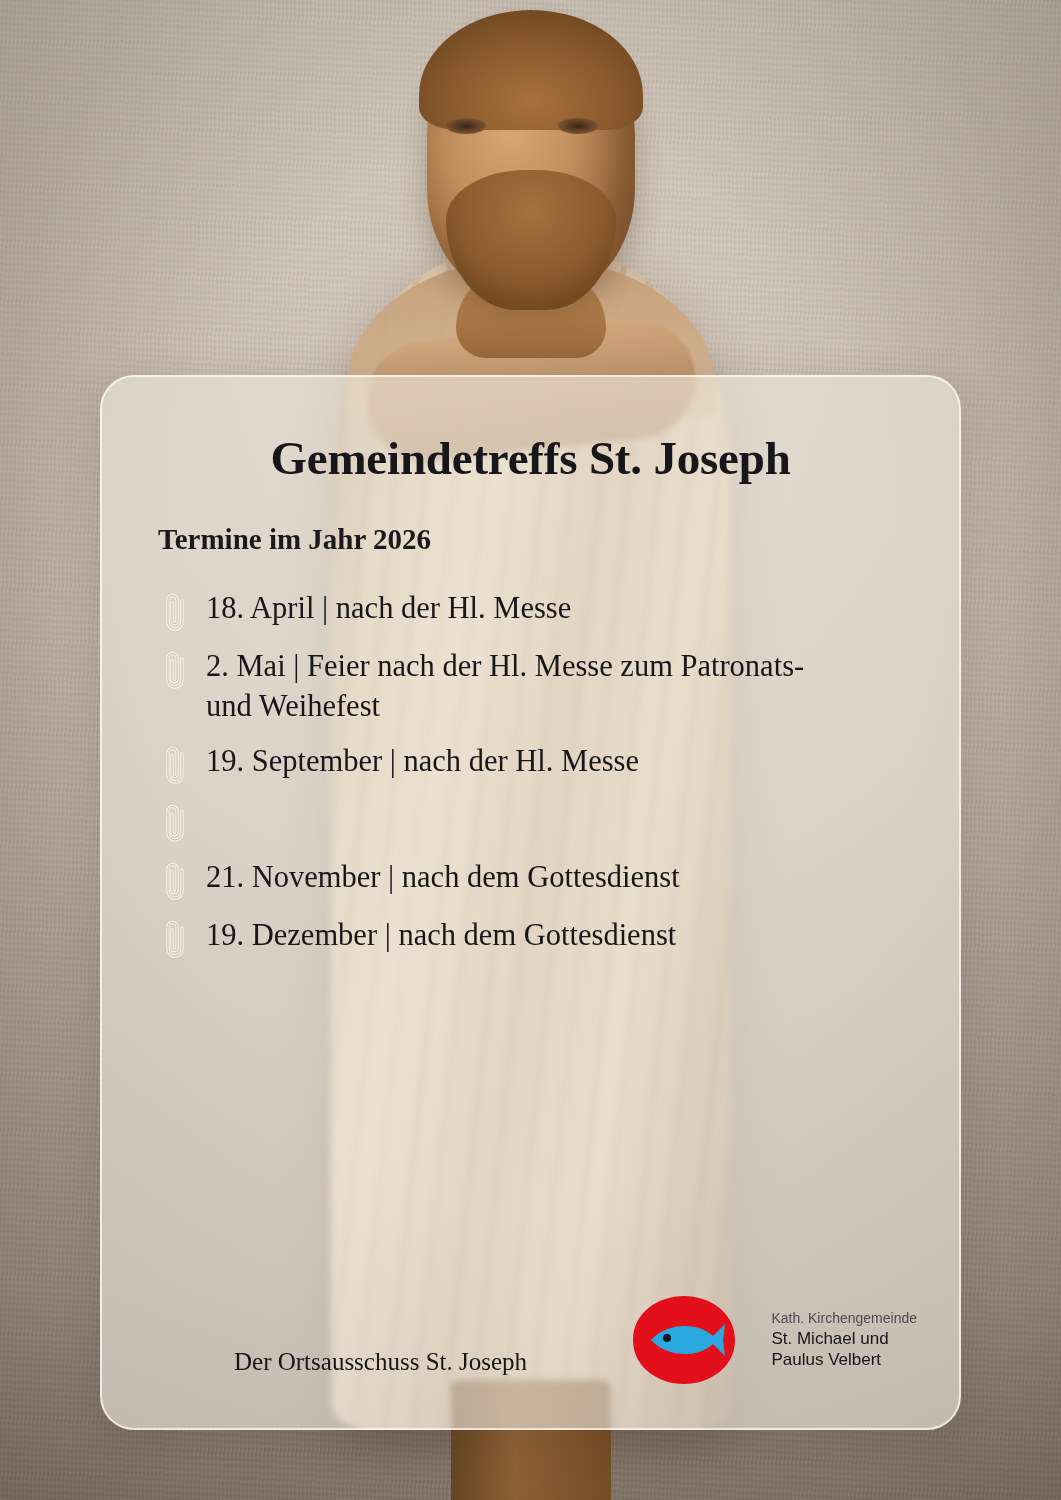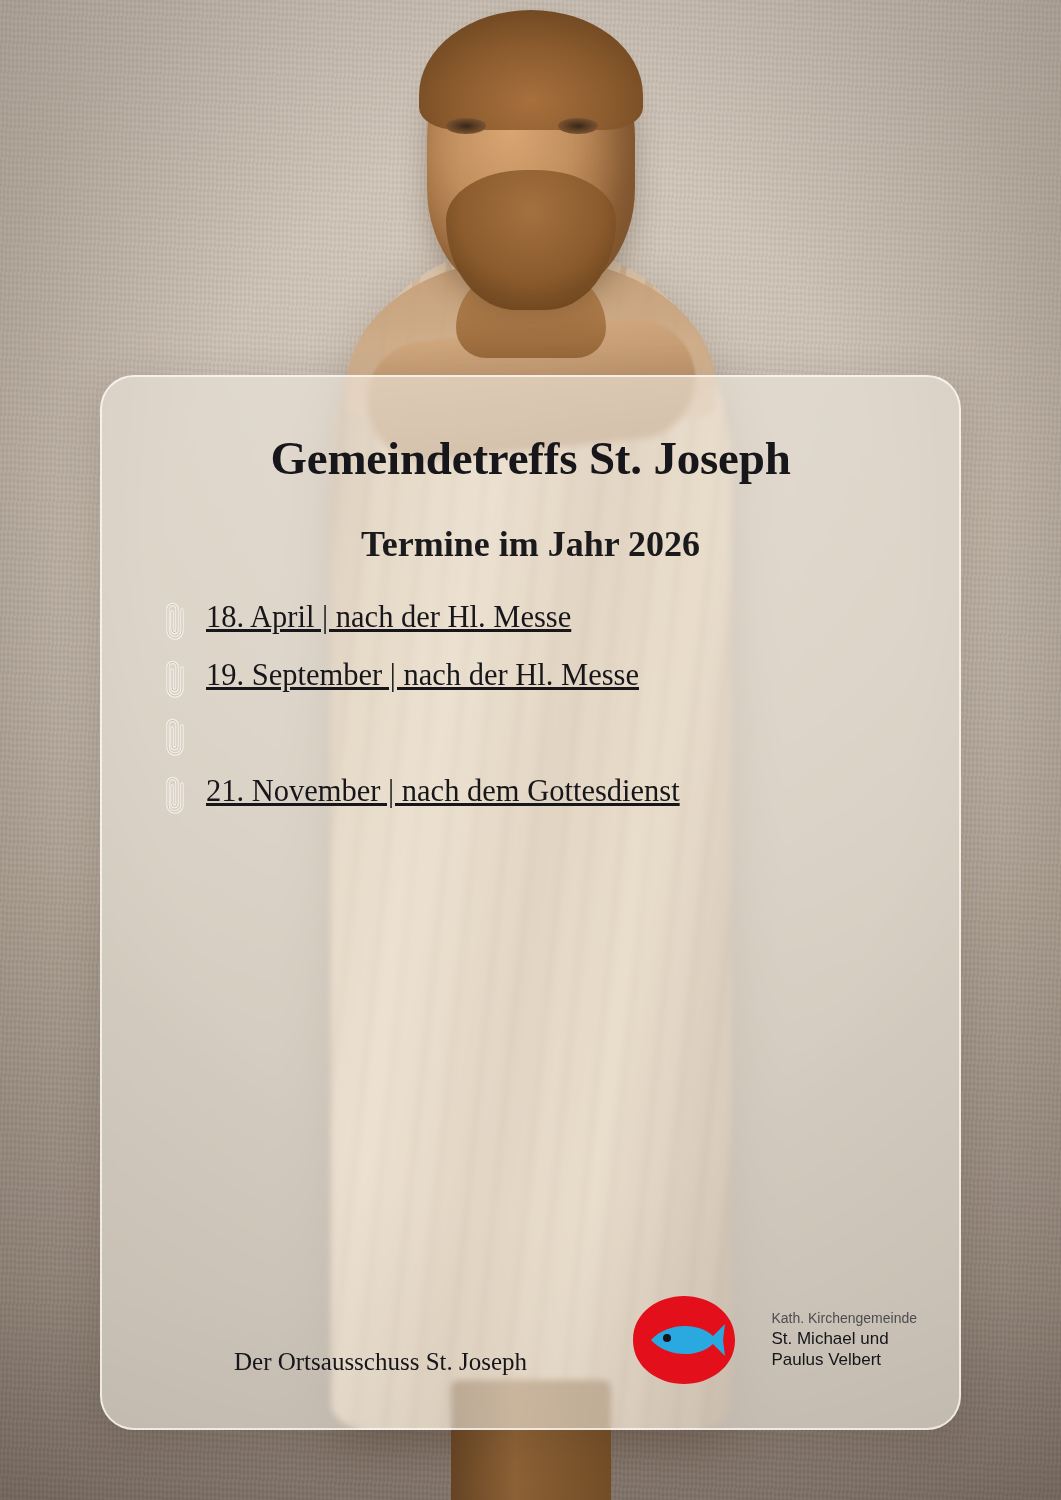--- a/index.html
+++ b/index.html
@@ -188,22 +188,22 @@
     margin: 8px 0 0 0;
     text-align: center;
     font-size: 47px;
     font-weight: bold;
     color: #17161a;
     letter-spacing: -0.2px;
     line-height: 1.1;
   }
   .subtitle {
     margin: 38px 0 0 0;
-    text-align: center;
-    font-size: 36px;
+    text-align: left;
+    font-size: 29px;
     font-weight: bold;
     color: #1a1a1c;
   }
 
   .events {
     margin: 32px 0 0 0;
     padding: 0;
     list-style: none;
   }
   .event {
@@ -216,21 +216,20 @@
     flex: 0 0 auto;
     width: 34px;
     height: 40px;
     margin-top: 4px;
   }
   .event-text {
     font-size: 30.5px;
     line-height: 1.33;
     color: #17161a;
     max-width: 620px;
-    text-decoration: underline;
   }
 
   .footer {
     position: absolute;
     left: 132px;
     bottom: 52px;
     font-size: 25px;
     color: #17161a;
     text-align: center;
   }
@@ -297,20 +296,29 @@
       <li class="event">
         <span class="clip">
           <svg viewBox="0 0 34 40" width="34" height="40" aria-hidden="true">
             <path d="M24 9 L24 30 a7 7 0 0 1 -14 0 L10 8 a4.5 4.5 0 0 1 9 0 L19 29 a2.5 2.5 0 0 1 -5 0 L14 11" fill="none" stroke="#f4f0e8" stroke-width="3.4" stroke-linecap="round"></path>
             <path d="M24 9 L24 30 a7 7 0 0 1 -14 0 L10 8 a4.5 4.5 0 0 1 9 0 L19 29 a2.5 2.5 0 0 1 -5 0 L14 11" fill="none" stroke="rgba(120,100,80,0.35)" stroke-width="1" stroke-linecap="round"></path>
           </svg>
         </span>
         <span class="event-text">18. April | nach der Hl. Messe</span>
       </li>
 
+      <li class="event">
+        <span class="clip">
+          <svg viewBox="0 0 34 40" width="34" height="40" aria-hidden="true">
+            <path d="M24 9 L24 30 a7 7 0 0 1 -14 0 L10 8 a4.5 4.5 0 0 1 9 0 L19 29 a2.5 2.5 0 0 1 -5 0 L14 11" fill="none" stroke="#f4f0e8" stroke-width="3.4" stroke-linecap="round"></path>
+            <path d="M24 9 L24 30 a7 7 0 0 1 -14 0 L10 8 a4.5 4.5 0 0 1 9 0 L19 29 a2.5 2.5 0 0 1 -5 0 L14 11" fill="none" stroke="rgba(120,100,80,0.35)" stroke-width="1" stroke-linecap="round"></path>
+          </svg>
+        </span>
+        <span class="event-text">2. Mai | Feier nach der Hl. Messe zum Patronats- und Weihefest</span>
+      </li>
 
 
       <li class="event">
         <span class="clip">
           <svg viewBox="0 0 34 40" width="34" height="40" aria-hidden="true">
             <path d="M24 9 L24 30 a7 7 0 0 1 -14 0 L10 8 a4.5 4.5 0 0 1 9 0 L19 29 a2.5 2.5 0 0 1 -5 0 L14 11" fill="none" stroke="#f4f0e8" stroke-width="3.4" stroke-linecap="round"></path>
             <path d="M24 9 L24 30 a7 7 0 0 1 -14 0 L10 8 a4.5 4.5 0 0 1 9 0 L19 29 a2.5 2.5 0 0 1 -5 0 L14 11" fill="none" stroke="rgba(120,100,80,0.35)" stroke-width="1" stroke-linecap="round"></path>
           </svg>
         </span>
         <span class="event-text">19. September | nach der Hl. Messe</span>
@@ -328,20 +336,29 @@
       <li class="event">
         <span class="clip">
           <svg viewBox="0 0 34 40" width="34" height="40" aria-hidden="true">
             <path d="M24 9 L24 30 a7 7 0 0 1 -14 0 L10 8 a4.5 4.5 0 0 1 9 0 L19 29 a2.5 2.5 0 0 1 -5 0 L14 11" fill="none" stroke="#f4f0e8" stroke-width="3.4" stroke-linecap="round"></path>
             <path d="M24 9 L24 30 a7 7 0 0 1 -14 0 L10 8 a4.5 4.5 0 0 1 9 0 L19 29 a2.5 2.5 0 0 1 -5 0 L14 11" fill="none" stroke="rgba(120,100,80,0.35)" stroke-width="1" stroke-linecap="round"></path>
           </svg>
         </span>
         <span class="event-text">21. November | nach dem Gottesdienst</span>
       </li>
 
+      <li class="event">
+        <span class="clip">
+          <svg viewBox="0 0 34 40" width="34" height="40" aria-hidden="true">
+            <path d="M24 9 L24 30 a7 7 0 0 1 -14 0 L10 8 a4.5 4.5 0 0 1 9 0 L19 29 a2.5 2.5 0 0 1 -5 0 L14 11" fill="none" stroke="#f4f0e8" stroke-width="3.4" stroke-linecap="round"></path>
+            <path d="M24 9 L24 30 a7 7 0 0 1 -14 0 L10 8 a4.5 4.5 0 0 1 9 0 L19 29 a2.5 2.5 0 0 1 -5 0 L14 11" fill="none" stroke="rgba(120,100,80,0.35)" stroke-width="1" stroke-linecap="round"></path>
+          </svg>
+        </span>
+        <span class="event-text">19. Dezember | nach dem Gottesdienst</span>
+      </li>
 
     </ul>
 
     <div class="footer">Der Ortsausschuss St. Joseph</div>
 
     <div class="logo">
       <div class="logo-mark">
         <svg viewBox="0 0 118 104" width="118" height="104" aria-hidden="true">
           <path d="M59 8 C34 8 8 24 8 52 C8 80 34 96 59 96 C84 96 110 80 110 52 C110 24 84 8 59 8 Z
                    M59 18 C40 18 20 30 20 52 C20 74 40 86 59 86 C78 86 98 74 98 52 C98 30 78 18 59 18 Z" fill="#e3101c"></path>

